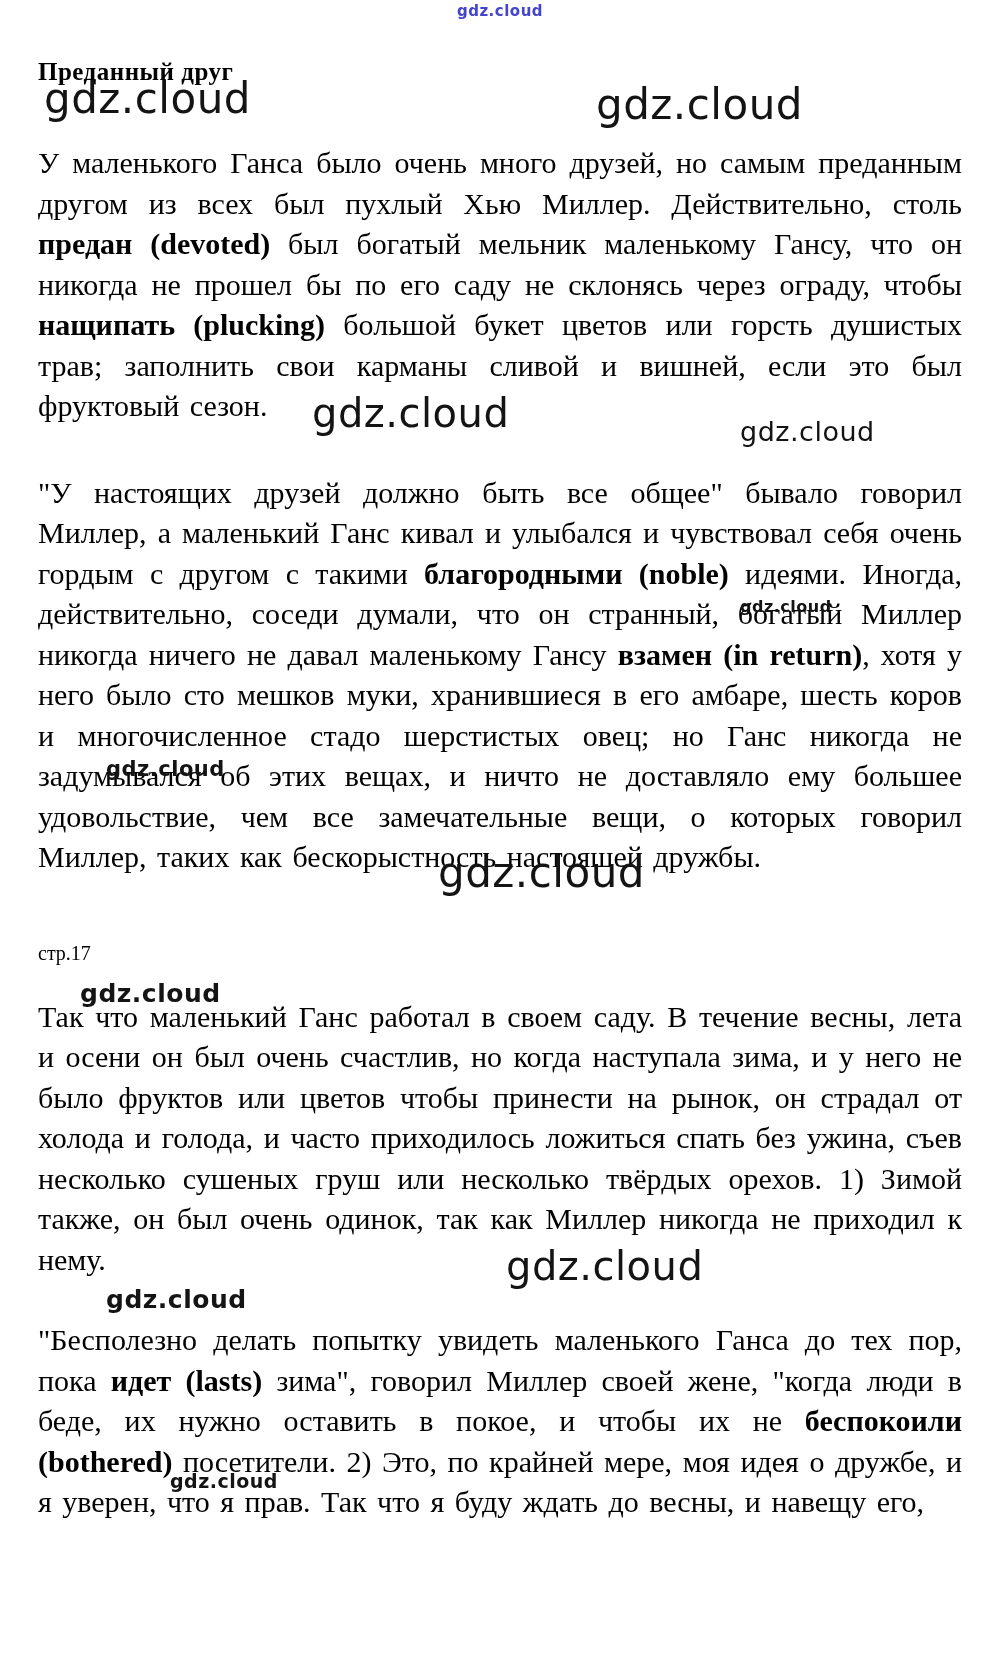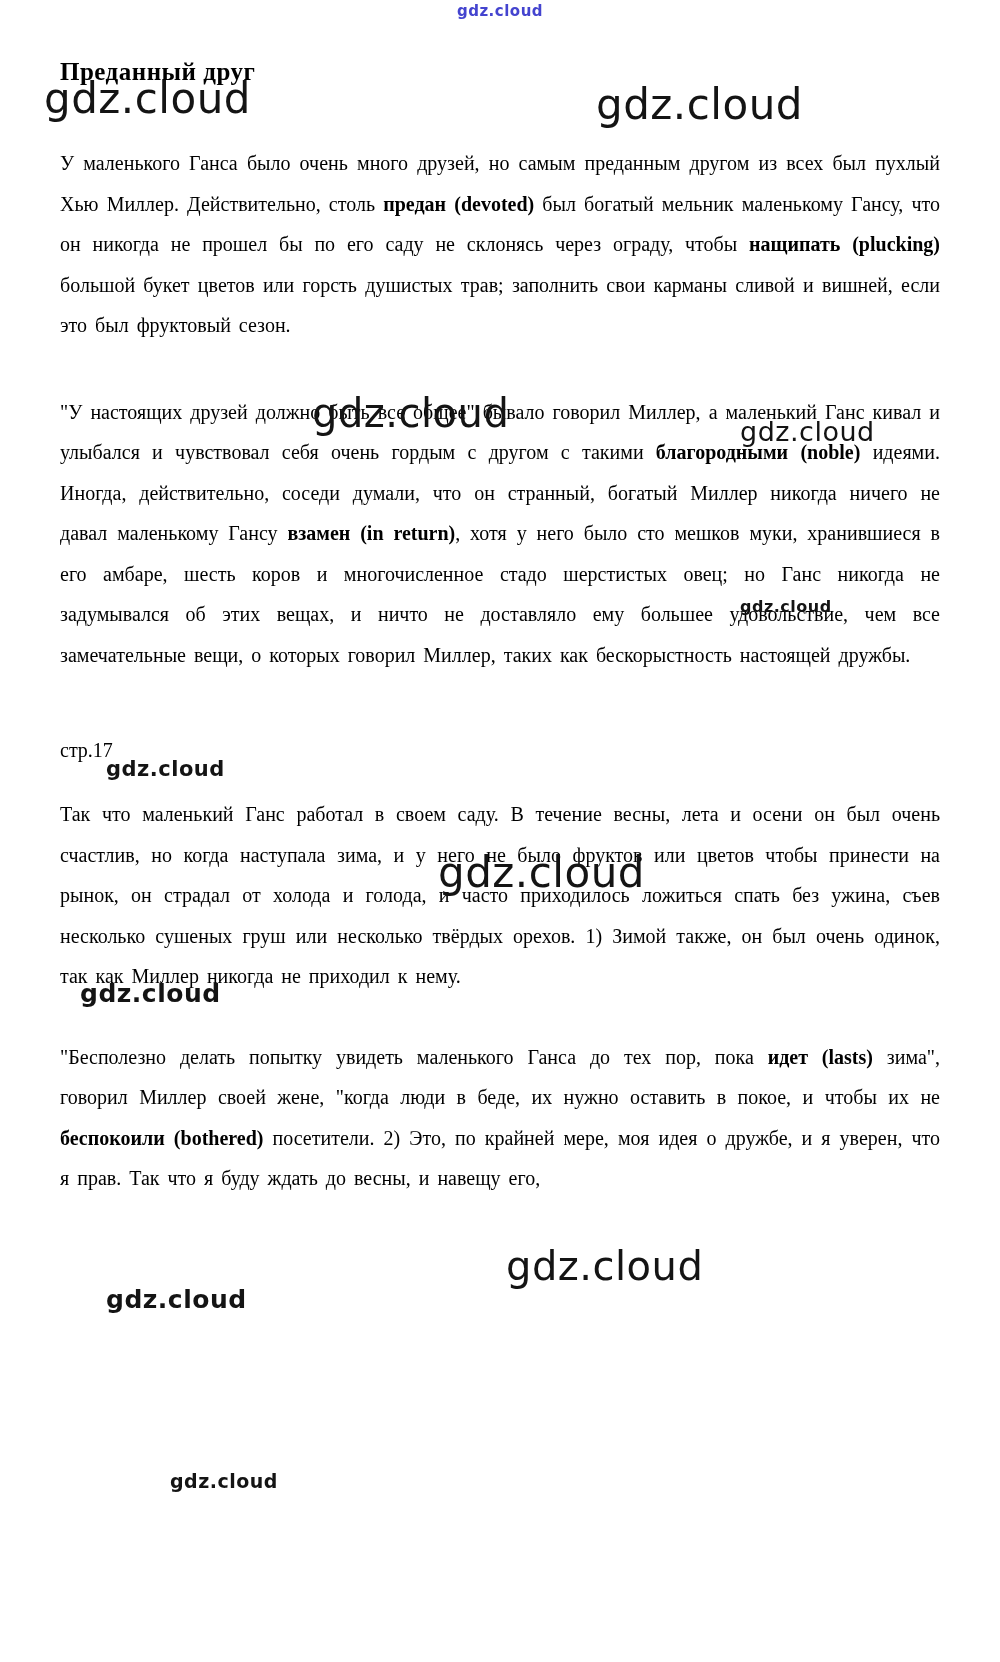--- a/index.html
+++ b/index.html
@@ -1,23 +1,23 @@
 <!DOCTYPE html>
 <html><head>
 <meta charset="utf-8">
 <style>
   * { margin:0; padding:0; box-sizing:border-box; }
   html, body { background:#ffffff; }
   body {
     width:1000px; height:1662px; position:relative;
     font-family:"Liberation Serif", serif; color:#000000;
   }
-  .page { position:relative; width:1000px; height:1662px; padding:58px 60px 0; overflow:hidden; }
+  .page { position:relative; width:1000px; height:1662px; padding:58px 38px 0; overflow:hidden; }
   .title { font-size:25px; font-weight:bold; text-align:left; margin-bottom:57px; letter-spacing:0.5px; }
-  .para { font-size:20px; line-height:40.5px; text-align:justify; word-spacing:3px; }
+  .para { font-size:30px; line-height:40.5px; text-align:justify; word-spacing:3px; }
   .bold-term { font-weight:bold; }
   .p2 { margin-top:46px; }
   .page-marker { margin-top:64px; font-size:20px; }
   .p3 { margin-top:32px; }
   .p4 { margin-top:40px; }
 
   .wm {
     position:absolute; font-family:"DejaVu Sans", sans-serif;
     color:#141414; white-space:nowrap; letter-spacing:0.5px;
   }

